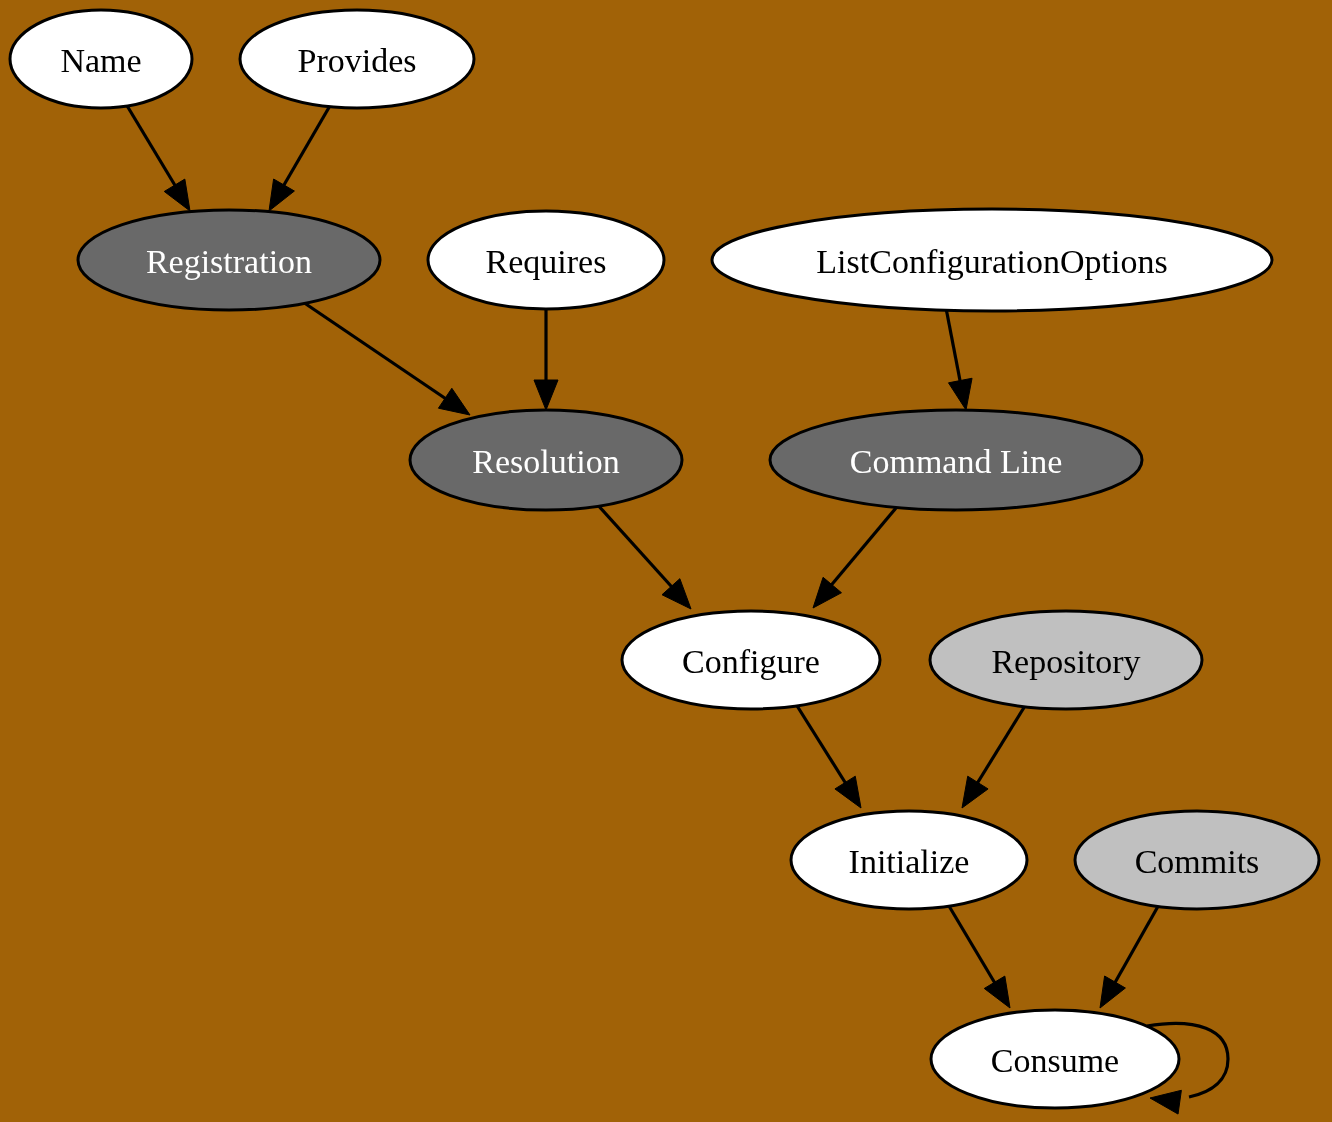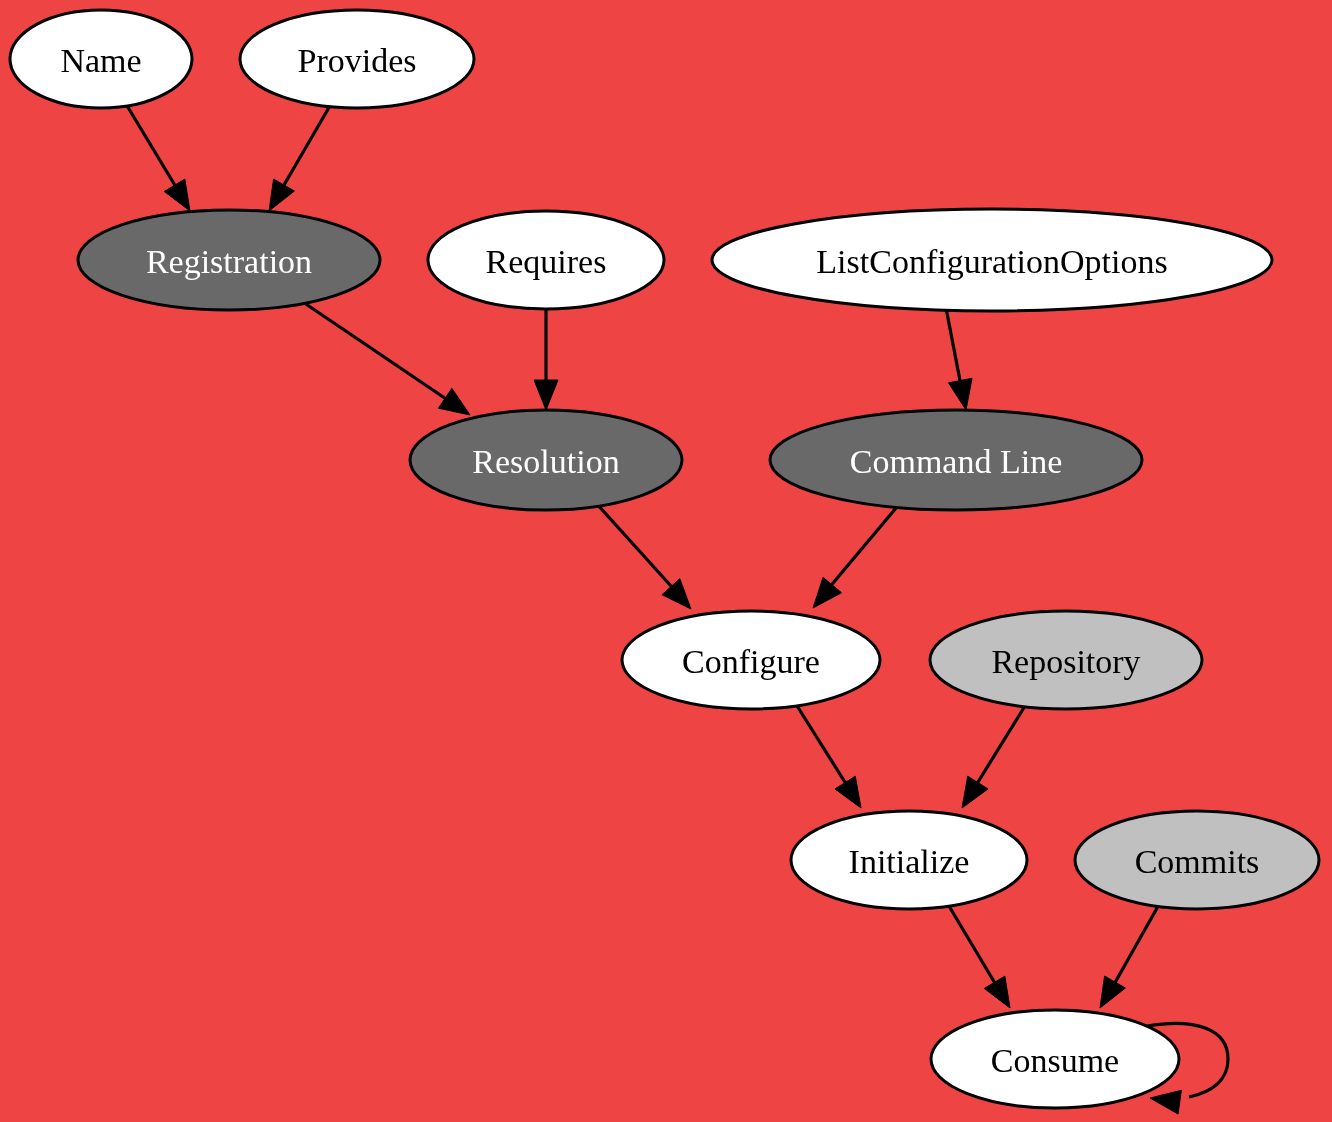--- a/index.html
+++ b/index.html
@@ -7,21 +7,21 @@
     padding: 0;
     background: #ffffff;
   }
   body {
     font-family: "Liberation Serif", "DejaVu Serif", serif;
   }
   #graph-canvas {
     position: relative;
     width: 1332px;
     height: 1122px;
-    background: #ef4444;
+    background: #a16207;
     overflow: hidden;
   }
   svg#graph-svg {
     position: absolute;
     top: 0;
     left: 0;
     width: 1332px;
     height: 1122px;
     display: block;
   }

